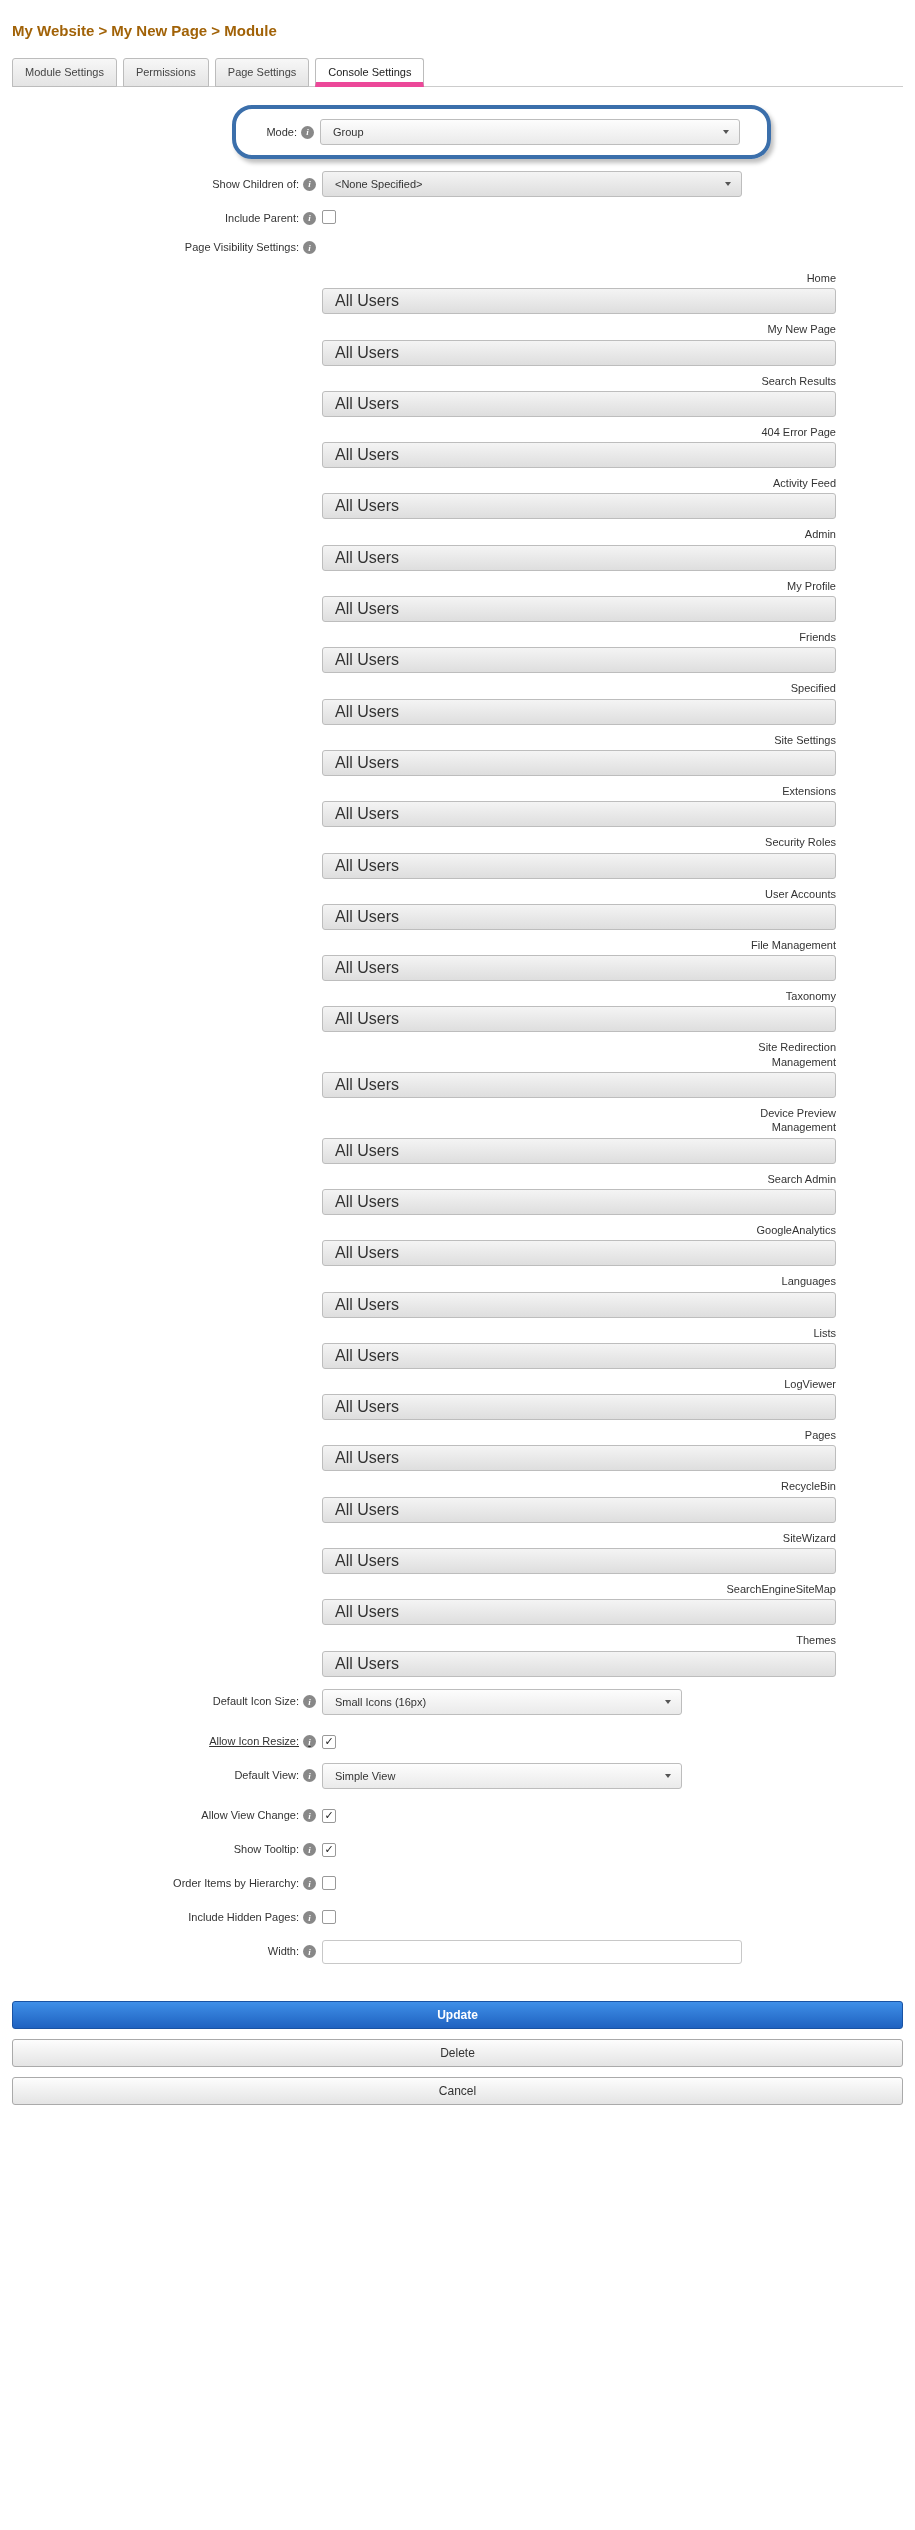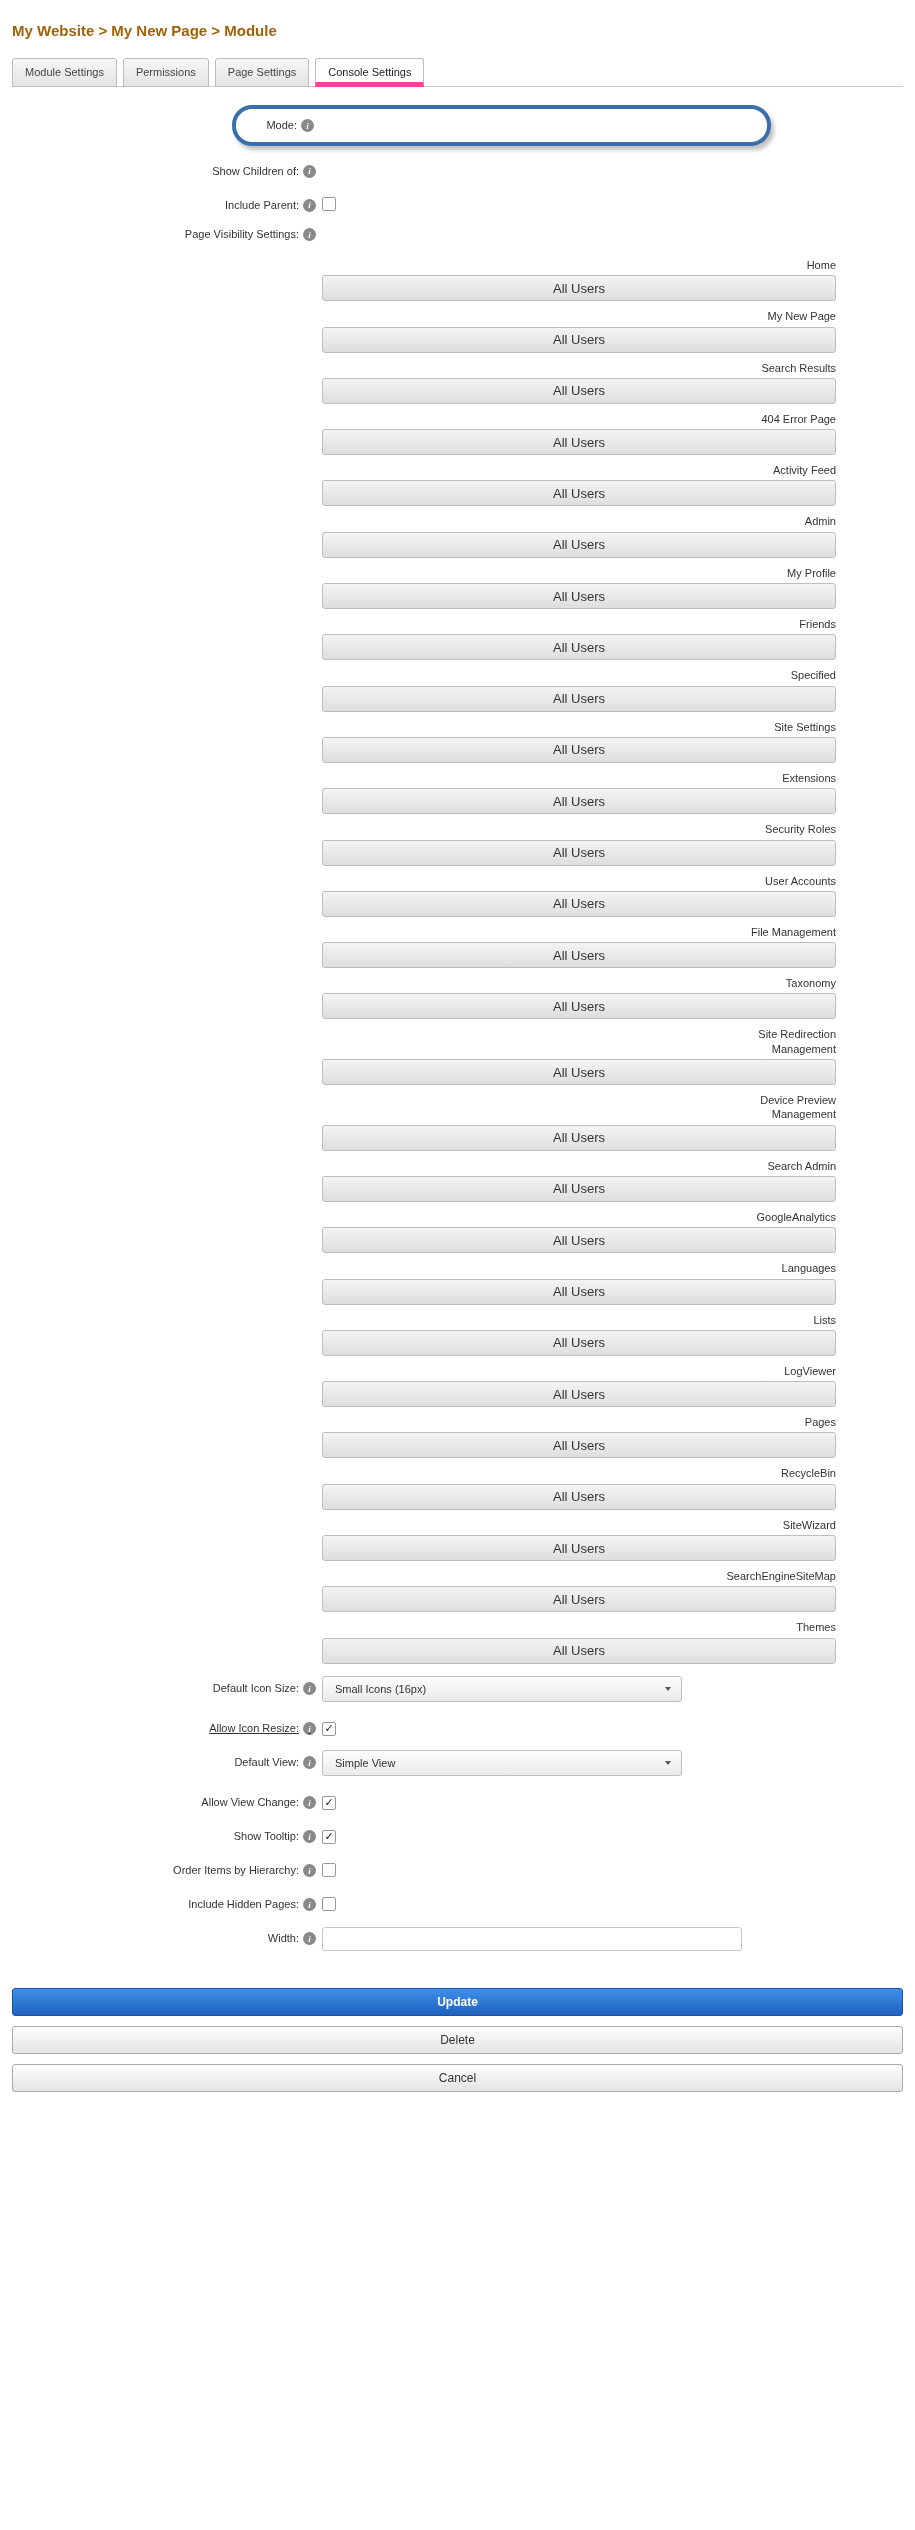--- a/index.html
+++ b/index.html
@@ -135,23 +135,23 @@
   .pv-item { margin-bottom: 8px; }
   .pv-title { text-align:right; font-size:11px; color:#333; margin: 6px 0 3px 0; line-height:1.3; }
   .pv-dd {
     width:100%;
     height:26px;
     background: linear-gradient(#f4f4f4,#dedede);
     border:1px solid #bdbdbd;
     border-radius:3px;
     display:flex;
     align-items:center;
-    justify-content:center;
+    justify-content:flex-start;
     padding:0 12px;
-    font-size:13px;
+    font-size:16px;
     color:#333;
     cursor:pointer;
   }
   
   .btnbar { margin-top: 36px; display:flex; gap:10px;flex-direction:column; }
   .btn {
     height:28px;
     padding: 0 20px;
     border-radius:3px;
     border:1px solid #aaa;
@@ -182,26 +182,38 @@
   <div class="tab active">Console Settings</div>
 </div>
 
 <div class="form-area">
 
   <div class="highlight-wrap">
     <div class="labelcol">
       <span>Mode:</span>
       <span class="info-icon">i</span>
     </div>
+    <div class="fieldcol">
+      <div class="dd">
+        <span>Group</span>
+        <span class="caret"></span>
+      </div>
+    </div>
   </div>
 
   <div class="row">
     <div class="labelcol">
       <span>Show Children of:</span>
       <span class="info-icon">i</span>
+    </div>
+    <div class="fieldcol">
+      <div class="dd shade">
+        <span>&lt;None Specified&gt;</span>
+        <span class="caret"></span>
+      </div>
     </div>
   </div>
 
   <div class="row">
     <div class="labelcol">
       <span>Include Parent:</span>
       <span class="info-icon">i</span>
     </div>
     <div class="fieldcol">
       <span class="chk"></span>

